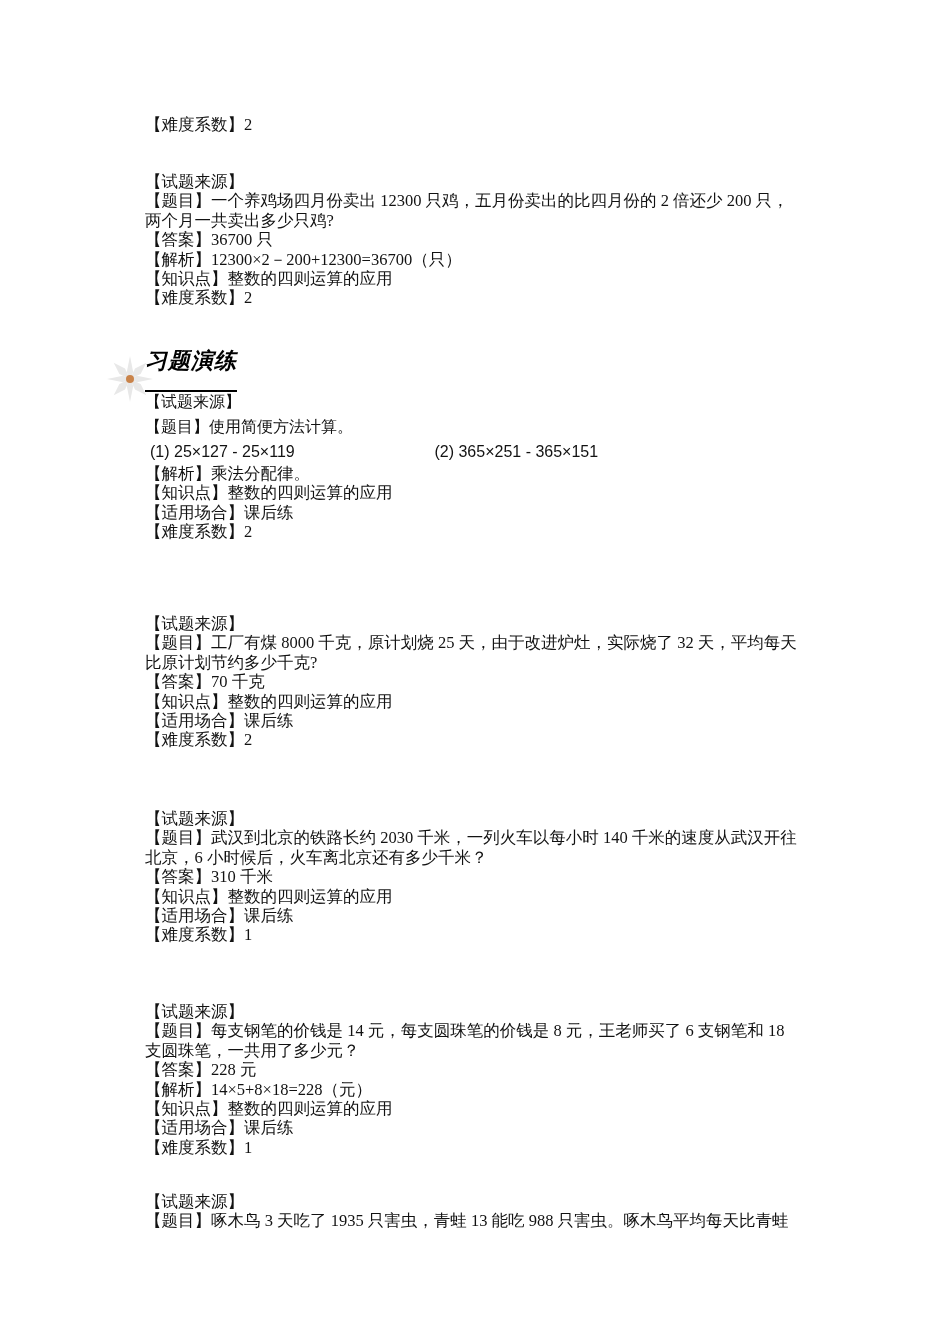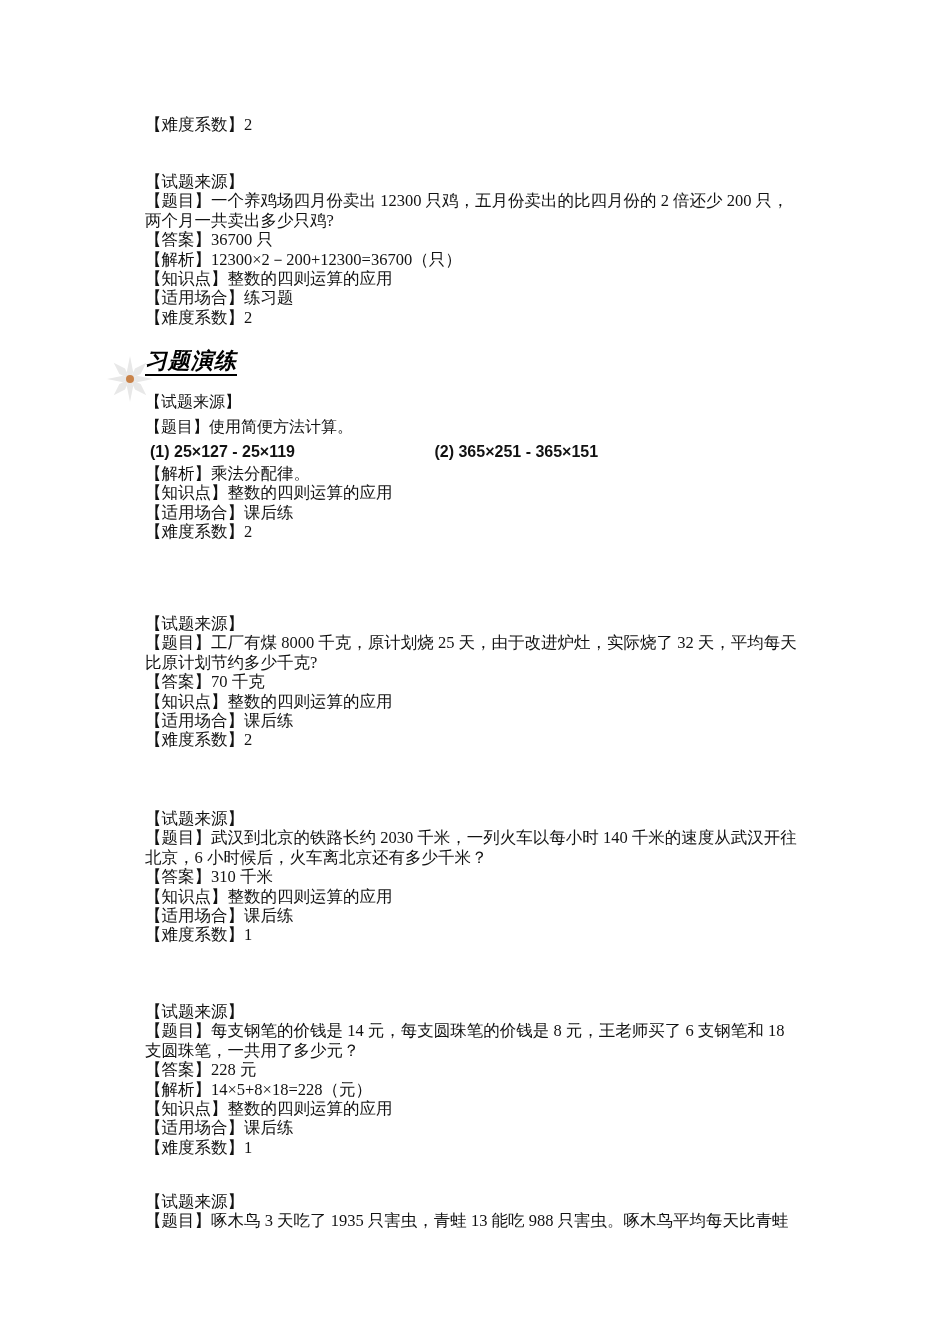--- a/index.html
+++ b/index.html
@@ -25,41 +25,40 @@
     color:#121212;
   }
   .hei {
     font-family:"Liberation Sans","DejaVu Sans",sans-serif;
     font-size:16px;
     line-height:25px;
   }
   .eq-row1 {
     padding-left:5px;
     line-height:25px;
-    font-weight:bold;
   }
   .eq-row1 .eq-a { display:inline-block; width:280px; }
   .eq-row2 .eq-a { display:inline-block; width:360px; }
   .heading-row {
     position:absolute;
     left:145px;
     top:349px;
     height:30px;
   }
   .heading-text {
     display:inline-block;
     font-family:"Liberation Sans","DejaVu Sans",sans-serif;
     font-style:italic;
     font-weight:bold;
     font-size:22px;
     line-height:24px;
     letter-spacing:1px;
     color:#000000;
     border-bottom:2px solid #000000;
-    padding-bottom:1px;
+    padding-bottom:17px;
   }
   .star-icon {
     position:absolute;
     left:-38px;
     top:7px;
     width:46px;
     height:46px;
   }
 </style>
 </head>
@@ -71,21 +70,20 @@
     <div class="line">【难度系数】2</div>
   </div>
 
   <div class="block" style="top:172px">
     <div class="line">【试题来源】</div>
     <div class="line">【题目】一个养鸡场四月份卖出 12300 只鸡，五月份卖出的比四月份的 2 倍还少 200 只，</div>
     <div class="line">两个月一共卖出多少只鸡?</div>
     <div class="line">【答案】36700 只</div>
     <div class="line">【解析】12300×2－200+12300=36700（只）</div>
     <div class="line">【知识点】整数的四则运算的应用</div>
-    <div class="line">【适用场合】练习题</div>
     <div class="line">【难度系数】2</div>
   </div>
 
   <div class="heading-row">
     <svg class="star-icon" viewBox="0 0 46 46" xmlns="http://www.w3.org/2000/svg">
       <g fill="#e8e8e8">
         <path d="M23 0 L26.2 16 L23 23 L19.8 16 Z"></path>
         <path d="M23 46 L26.2 30 L23 23 L19.8 30 Z"></path>
         <path d="M0 23 L16 19.8 L23 23 L16 26.2 Z"></path>
         <path d="M46 23 L30 19.8 L23 23 L30 26.2 Z"></path>

